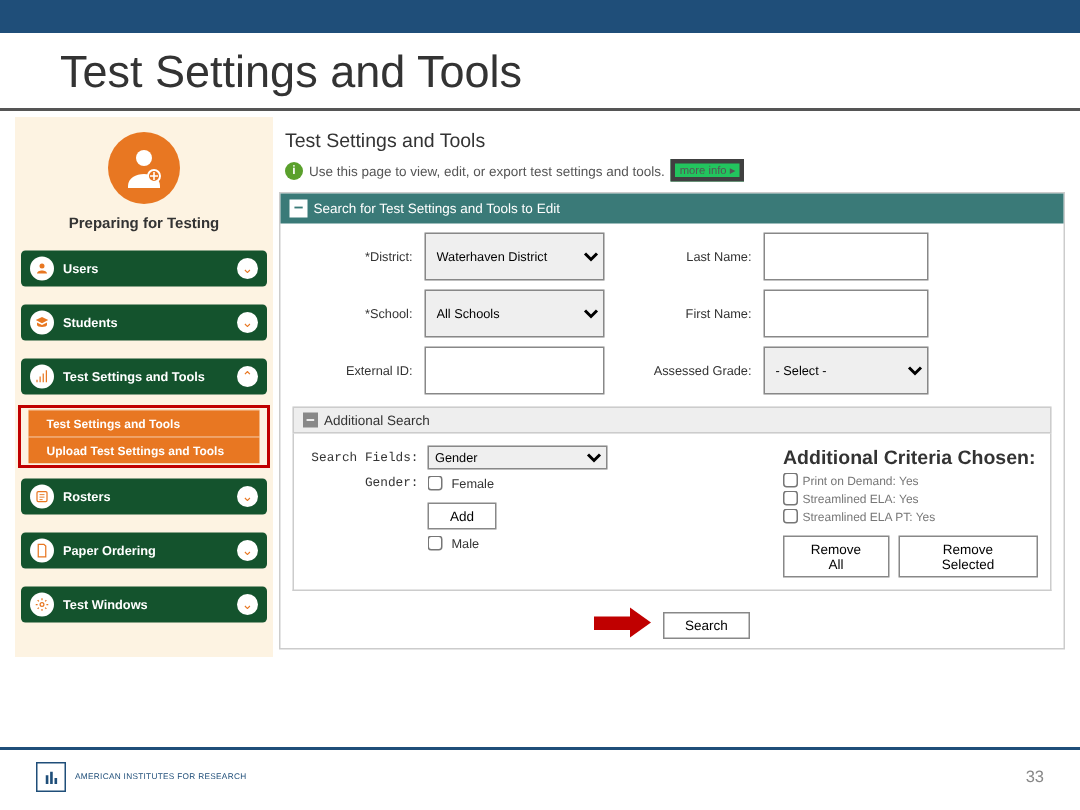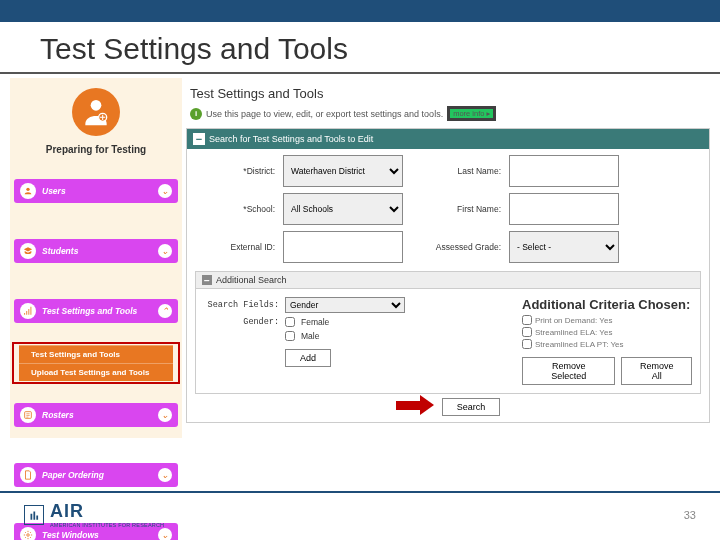--- a/index.html
+++ b/index.html
@@ -11,21 +11,21 @@
 
   .content { display: flex; gap: 4px; padding: 0 10px; height: 360px; }
 
   
   .sidebar { width: 172px; background: #fdf3e2; display: flex; flex-direction: column; align-items: stretch; font-size: 9px; }
   .sb-top { display: flex; flex-direction: column; align-items: center; padding: 10px 0 6px; }
   .big-icon { width: 48px; height: 48px; border-radius: 50%; background: #e87722; display:flex; align-items:center; justify-content:center; }
   .big-icon svg { width: 32px; height: 32px; fill: #fff; }
   .sb-heading { font-weight: bold; color: #333; margin-top: 8px; font-size: 10px; }
 
-  .sb-item { background: #d946ef; color: #fff; margin: 18px 4px; border-radius: 3px; padding: 4px 6px; display:flex; align-items:center; gap:6px; position:relative;font-style:italic; }
+  .sb-item { background: #14532d; color: #fff; margin: 6px 4px; border-radius: 3px; padding: 4px 6px; display:flex; align-items:center; gap:6px; position:relative; }
   .sb-item .circ { width:16px; height:16px; border-radius:50%; background:#fff; display:flex; align-items:center; justify-content:center; }
   .sb-item .circ svg { width:10px; height:10px; fill:#e87722; }
   .sb-item .lbl { flex:1; font-size: 8.5px; font-weight: 600; }
   .sb-item .chev { width:14px; height:14px; border-radius:50%; background:#fff; color:#e87722; font-size:9px; display:flex; align-items:center; justify-content:center; }
 
   .sb-sub { background:#e87722; color:#fff; margin:0 4px; padding:4px 6px 4px 12px; font-size:8px; font-weight:600; border-top:1px solid rgba(255,255,255,0.3); }
   .sb-group { margin:2px 4px; border-radius:3px; overflow:hidden; }
   .sb-box { border:2px solid #c00000; margin:1px 2px; padding:1px; }
   .sb-box .sb-group { margin:0; }
 
@@ -53,21 +53,21 @@
   .sp-left .row label.rl { width:75px; text-align:right; font-size:8.5px;font-family:Liberation Mono, monospace; }
   .sp-left .row label.ck { font-size:8.5px; }
   .sp-left select { font-size:8.5px; border:1px solid #888; width:120px; height:16px; }
   .sp-right { width:170px; }
   .sp-right .hdr { font-weight:bold; font-size:13px; margin-bottom:3px; }
   .sp-right .crit { font-size:8px; color:#777; display:flex; align-items:center; gap:3px; margin-bottom:2px; }
 
   .btn { display:inline-block; border:1px solid #888; background:#fff; padding:3px 14px; font-size:9px; cursor:pointer; margin-top:4px; }
   .btn-row-right { display:flex; gap:6px; justify-content:flex-end; margin-top:4px; }
 
-  .search-row { display:flex; align-items:center; justify-content:center; gap:6px; position:relative; }
+  .search-row { display:flex; align-items:center; justify-content:center; gap:6px; margin-top:10px; position:relative; }
   .arrow { position:relative; width:40px; height:16px; }
   .arrow .shaft { position:absolute; left:0; top:4px; width:26px; height:9px; background:#c00000; }
   .arrow .head { position:absolute; left:24px; top:-2px; width:0; height:0; border-top:10px solid transparent; border-bottom:10px solid transparent; border-left:14px solid #c00000; }
 
   .footer { position:absolute; bottom:0; left:0; right:0; }
   .foot-line { height:2px; background:#1f4e79; }
   .foot-body { display:flex; align-items:center; justify-content:space-between; padding:8px 24px 12px; }
   .air-logo { display:flex; align-items:center; gap:6px; color:#1f4e79; }
   .air-mark { width:20px; height:20px; border:1.5px solid #1f4e79; display:flex; align-items:center; justify-content:center; }
   .air-mark svg { width:14px; height:14px; fill:#1f4e79; }
@@ -207,46 +207,46 @@
             <div class="row">
               <label class="rl">Search Fields:</label>
               <select><option>Gender</option></select>
             </div>
             <div class="row">
               <label class="rl">Gender:</label>
               <input type="checkbox" style="">
               <label class="ck">Female</label>
             </div>
             <div class="row">
+                <label class="rl"></label>
+                <button class="btn">Add</button>
+              </div>
+            <div class="row">
               <label class="rl"></label>
               <input type="checkbox" style="">
               <label class="ck">Male</label>
             </div>
-            <div class="row">
-                <label class="rl"></label>
-                <button class="btn">Add</button>
-              </div>
           </div>
           <div class="sp-right">
             <div class="hdr">Additional Criteria Chosen:</div>
             <div class="crit">
                 <input type="checkbox" style="">
                 <span>Print on Demand: Yes</span>
               </div>
             <div class="crit">
                 <input type="checkbox" style="">
                 <span>Streamlined ELA: Yes</span>
               </div>
             <div class="crit">
                 <input type="checkbox" style="">
                 <span>Streamlined ELA PT: Yes</span>
               </div>
             <div class="btn-row-right">
+              <button class="btn">Remove All</button>
               <button class="btn">Remove Selected</button>
-              <button class="btn">Remove All</button>
             </div>
           </div>
         </div>
 
         <div class="search-row">
           <div class="arrow">
               <div class="shaft"></div>
               <div class="head"></div>
             </div>
           <button class="btn">Search</button>
@@ -259,19 +259,18 @@
 <div class="footer">
   <div class="foot-line"></div>
   <div class="foot-body">
     <div class="air-logo">
       <div class="air-mark">
           <svg viewBox="0 0 24 24">
             <path d="M4 20h16M6 20V10h3v10M11 20V6h3v14M16 20V13h3v7"></path>
           </svg>
         </div>
       <div class="air-text">
-        <div class="big">AIR</div>
         <div class="sm">AMERICAN INSTITUTES FOR RESEARCH</div>
       </div>
     </div>
     <div class="pagenum">33</div>
   </div>
 </div>
 
 </body></html>

